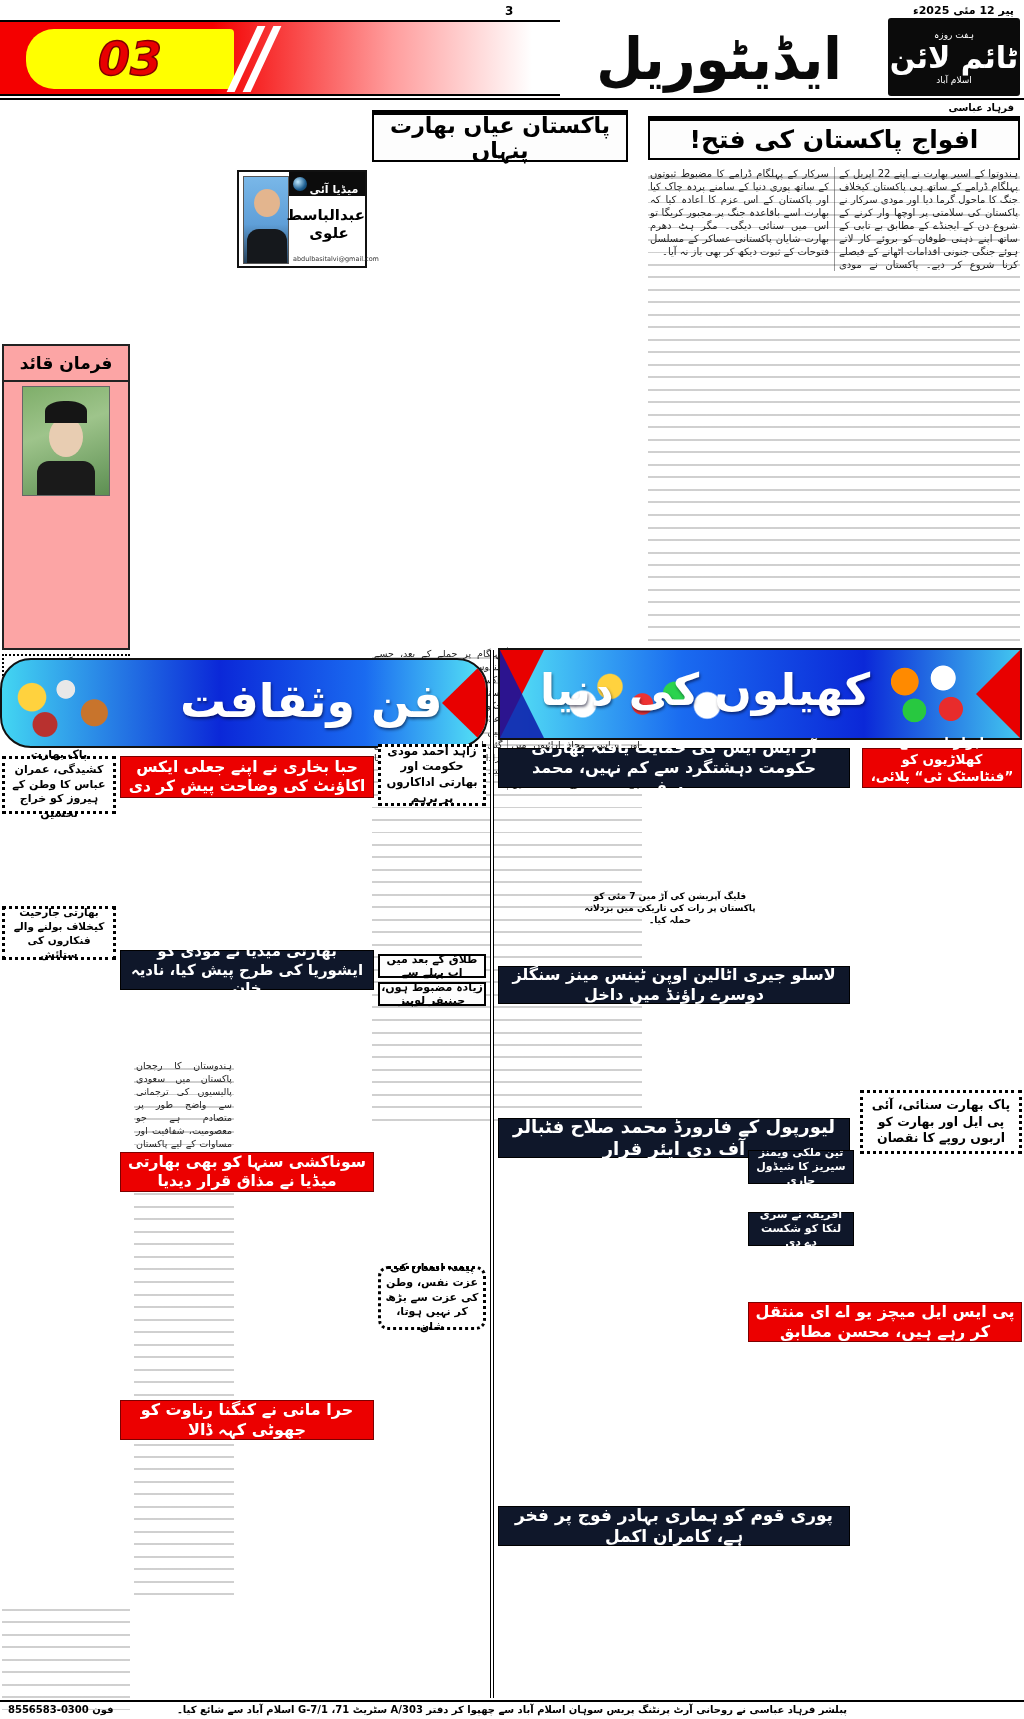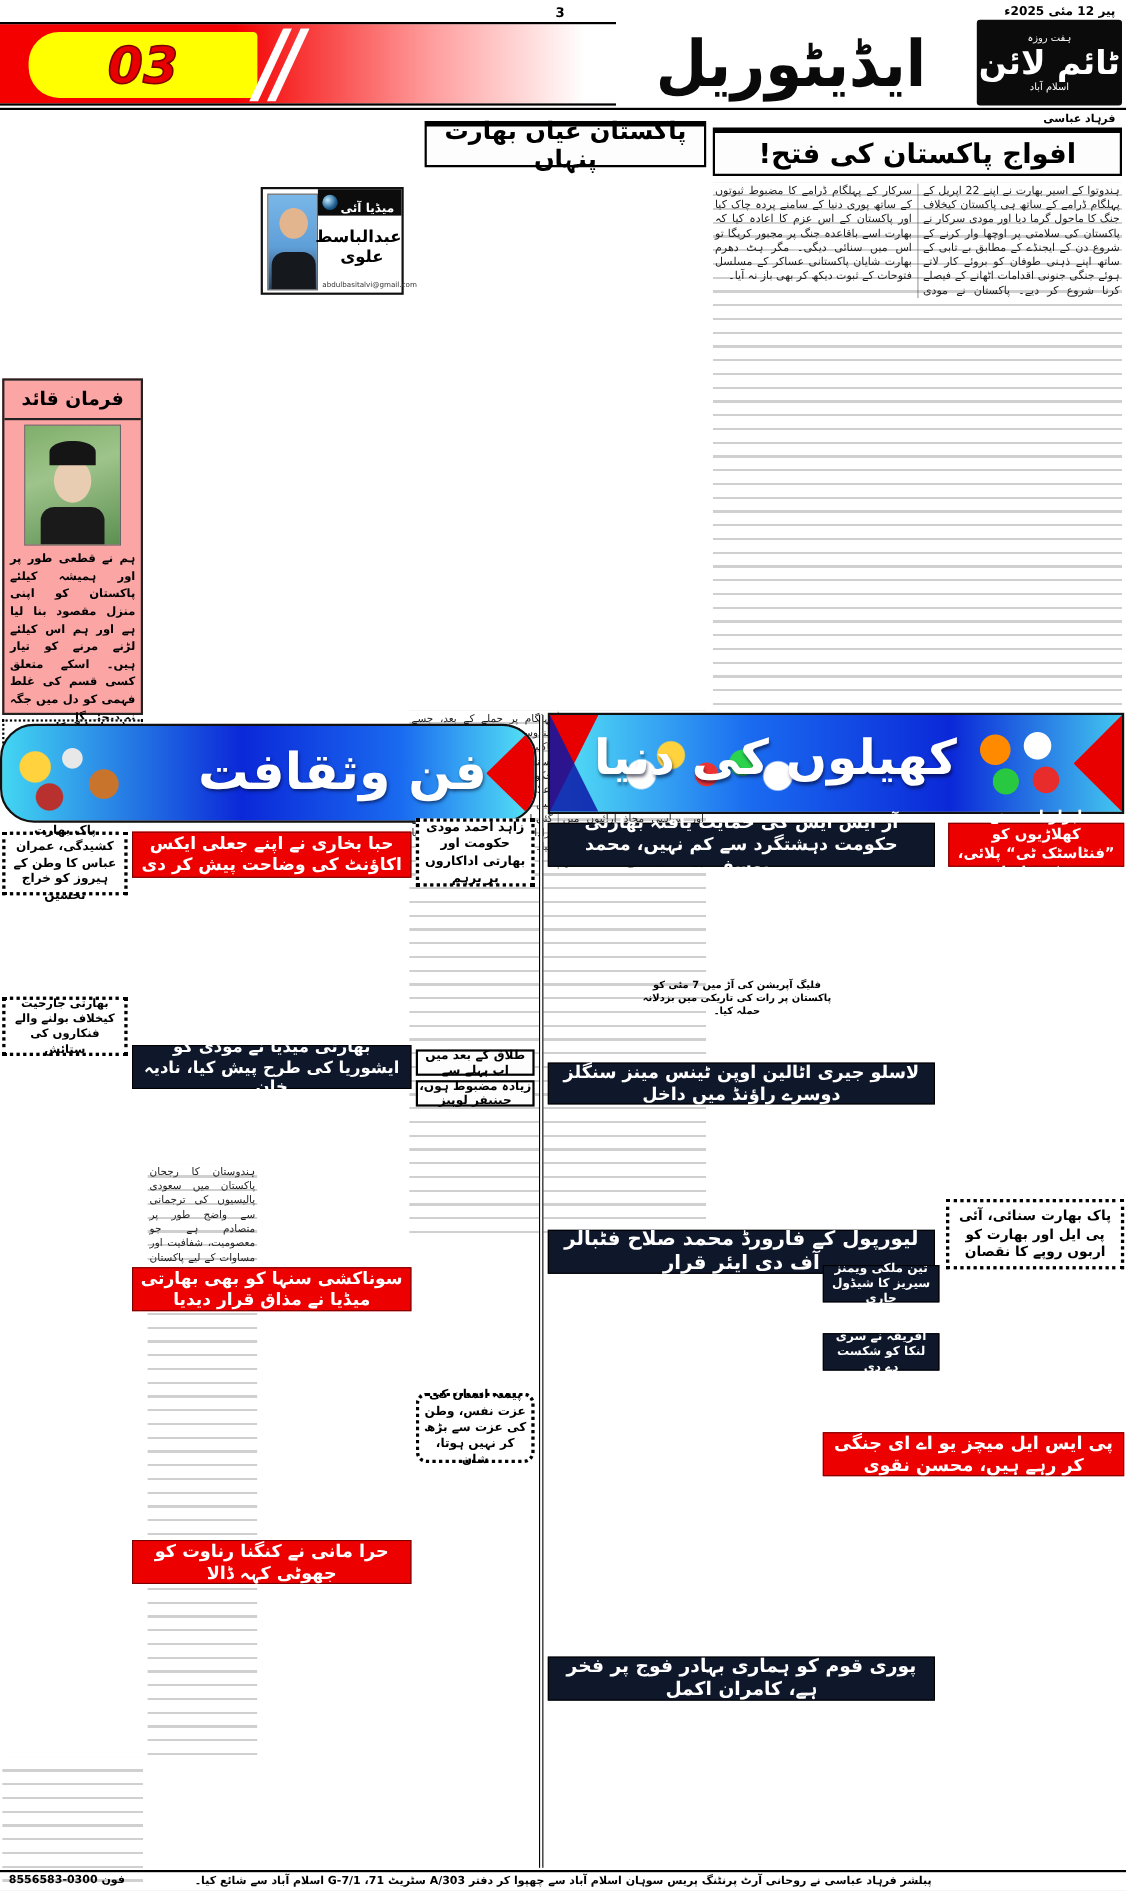--- a/index.html
+++ b/index.html
@@ -58,21 +58,21 @@
     <span class="rtl" style="font-size:30px;font-weight:900;">ٹائم لائن</span>
     <span class="rtl" style="font-size:9px;">اسلام آباد</span>
   </div>
   <div class="abs hline" style="top:98px;left:0;width:1024px;height:2px;"></div>
 
   <div class="abs rtl" style="top:102px;right:10px;font-size:10px;font-weight:bold;">فرہاد عباسی</div>
 
   <div class="abs hbox" style="top:116px;left:648px;width:372px;height:44px;font-size:25px;">افواج پاکستان کی فتح!</div>
   <div class="abs body" style="top:166px;left:648px;width:372px;height:478px;column-count:2;column-gap:10px;column-rule:1px solid #999;font-size:10px;">ہندوتوا کے اسیر بھارت نے اپنے 22 اپریل کے پہلگام ڈرامے کے ساتھ ہی پاکستان کیخلاف جنگ کا ماحول گرما دیا اور مودی سرکار نے پاکستان کی سلامتی پر اوچھا وار کرنے کے شروع دن کے ایجنڈے کے مطابق بے تابی کے ساتھ اپنے ذہنی طوفان کو بروئے کار لاتے ہوئے جنگی جنونی اقدامات اٹھانے کے فیصلے کرنا شروع کر دیے۔ پاکستان نے مودی سرکار کے پہلگام ڈرامے کا مضبوط ثبوتوں کے ساتھ پوری دنیا کے سامنے پردہ چاک کیا اور پاکستان کے اس عزم کا اعادہ کیا کہ بھارت اسے باقاعدہ جنگ پر مجبور کریگا تو اس میں سنائی دیگی۔ مگر ہٹ دھرم بھارت شایان پاکستانی عساکر کے مسلسل فتوحات کے ثبوت دیکھ کر بھی باز نہ آیا۔</div>
 
-  <div class="abs hbox" style="top:110px;left:386px;width:256px;height:42px;font-size:22px;">پاکستان عیاں بھارت پنہاں</div>
+  <div class="abs hbox" style="top:110px;left:372px;width:256px;height:52px;font-size:22px;">پاکستان عیاں بھارت پنہاں</div>
   <div class="abs body" style="top:168px;left:372px;width:270px;height:476px;column-count:2;column-gap:9px;column-rule:1px solid #999;">ہندوستان اور پاکستان کے درمیان تعلقات جدید جغرافیائی سیاست کے سب سے پیچیدہ اور متنازعہ تنازعات میں سے ایک ہیں۔ کئی سالوں سے جوہری ہتھیاروں سے لیس دونوں ممالک متعدد جنگوں، سرحدی تنازعات اور سیاسی محاذ آرائیوں میں ملوث رہے ہیں جہاں جموں و کشمیر تنازعہ کا ایک اہم نکتہ ہے۔ اسی طرح 2025 میں پہلگام پر حملے کے بعد، جسے ہندوستان نے فوری طور پر پاکستان میں مقیم عسکریت پسندوں سے منسوب کیا، حکومت پاکستان نے متعدد اعلامیے جاری کیے جن میں اس میں ملوث ہونے کی تردید کی گئی اور بین الاقوامی اداروں سے آزادانہ تحقیقات کا مطالبہ کیا گیا۔</div>
 
   <div class="abs" style="top:170px;left:237px;width:130px;height:98px;border:2px solid #111;background:#fff;">
     <div class="abs" style="top:0;right:0;width:76px;height:24px;background:#0c0c0c;color:#fff;display:flex;align-items:flex-end;justify-content:center;gap:4px;">
       <span class="abs" style="left:4px;top:5px;width:14px;height:14px;border-radius:50%;background:radial-gradient(circle at 35% 35%,#bfe9ff,#1c5d8f 60%,#08283f);"></span>
       <span class="rtl" style="font-size:11px;font-weight:bold;margin-left:14px;">میڈیا آئی</span>
     </div>
     <div class="abs photo" style="top:4px;left:4px;width:46px;height:88px;border:1px solid #555;
          background:linear-gradient(180deg,#79b7e8 0%,#5f9fd8 55%,#26425c 100%);">
       <span class="face" style="top:12px;left:10px;width:26px;height:28px;background:#e3b58e;"></span>
@@ -86,21 +86,20 @@
   <div class="abs body" style="top:104px;left:2px;width:128px;height:236px;"></div>
 
   <div class="abs" style="top:344px;left:2px;width:128px;height:306px;border:2px solid #222;background:#fca5a5;">
     <div class="rtl" style="height:34px;border-bottom:2px solid #222;display:flex;align-items:center;justify-content:center;font-size:17px;font-weight:900;">فرمان قائد</div>
     <div class="photo" style="margin:4px auto 2px auto;width:86px;height:108px;border:1px solid #666;
          background:linear-gradient(160deg,#7fae6a 0%,#9ec48b 40%,#5d8f52 100%);">
       <span class="face" style="top:30px;left:26px;width:34px;height:40px;background:#e8cdb2;"></span>
       <span class="abs" style="top:14px;left:22px;width:42px;height:22px;background:#151515;border-radius:45% 45% 0 0;"></span>
       <span class="torso" style="bottom:0;left:14px;width:58px;height:34px;background:#1a1a1a;"></span>
     </div>
-    <div class="rtl" style="padding:2px 5px;font-size:10.5px;line-height:16px;text-align:justify;font-weight:bold;">ہم نے قطعی طور پر اور ہمیشہ کیلئے پاکستان کو اپنی منزل مقصود بنا لیا ہے اور ہم اس کیلئے لڑنے مرنے کو تیار ہیں۔ اسکے متعلق کسی قسم کی غلط فہمی کو دل میں جگہ نہ دیجئے گا۔</div>
   </div>
   <div class="abs dotted" style="top:654px;left:2px;width:128px;height:30px;font-size:9.5px;border-width:2px;">(مسلم لیگ کانفرنس میلسی 26 مئی 1940ء)</div>
 
   <div class="abs vrule" style="top:650px;left:490px;height:1048px;"></div>
 
   <div class="abs banner" style="top:648px;left:498px;width:524px;height:92px;
        background:linear-gradient(90deg,#56e6f5 0%,#1a6bf0 35%,#0b28d8 70%,#43c8f0 100%);">
     <span class="tri" style="left:0;background:#e80000;clip-path:polygon(0 0,100% 0,0 100%);"></span>
     <span class="tri" style="left:0;top:0;background:#0b18a8;clip-path:polygon(0 100%,100% 100%,0 0);opacity:.85;"></span>
     <span class="tri" style="right:0;background:#e80000;clip-path:polygon(100% 0,100% 100%,0 50%);"></span>
@@ -124,21 +123,21 @@
   <div class="abs bar black" style="top:1118px;left:498px;width:352px;height:40px;font-size:18px;">لیورپول کے فارورڈ محمد صلاح فٹبالر آف دی ایئر قرار</div>
 
   <div class="abs bar black" style="top:1506px;left:498px;width:352px;height:40px;font-size:17px;">پوری قوم کو ہماری بہادر فوج پر فخر ہے، کامران اکمل</div>
 
 
   <div class="abs bar black" style="top:1150px;left:748px;width:106px;height:34px;font-size:11px;">تین ملکی ویمنز سیریز کا شیڈول جاری</div>
   <div class="abs bar black" style="top:1212px;left:748px;width:106px;height:34px;font-size:11px;">افریقہ نے سری لنکا کو شکست دے دی</div>
 
   <div class="abs dotted" style="top:1090px;left:860px;width:162px;height:64px;font-size:12.5px;">پاک بھارت سنائی، آئی پی ایل اور بھارت کو اربوں روپے کا نقصان</div>
 
-  <div class="abs bar red" style="top:1302px;left:748px;width:274px;height:40px;font-size:16px;">پی ایس ایل میچز یو اے ای جنگی کر رہے ہیں، محسن نقوی</div>
+  <div class="abs bar red" style="top:1302px;left:748px;width:274px;height:40px;font-size:16px;">پی ایس ایل میچز یو اے ای منتقل کر رہے ہیں، محسن مطابق</div>
 
   <div class="abs banner" style="top:658px;left:0;width:488px;height:90px;
        background:linear-gradient(90deg,#43d6f2 0%,#0b28d8 45%,#1a6bf0 75%,#56e6f5 100%);border-radius:31px;">
     <span class="tri" style="right:0;background:#e80000;clip-path:polygon(100% 0,100% 100%,0 50%);"></span>
     <span class="abs" style="left:4px;top:6px;width:130px;height:78px;
          background:radial-gradient(circle at 20% 40%,#ffd23e 0 12%,transparent 13%),radial-gradient(circle at 46% 30%,#e8e8e8 0 10%,transparent 11%),radial-gradient(circle at 68% 60%,#c8742c 0 13%,transparent 14%),radial-gradient(circle at 30% 75%,#b8312f 0 11%,transparent 12%);"></span>
     <span class="title" style="left:178px;top:14px;font-size:46px;">فن وثقافت</span>
   </div>
 
   <div class="abs dotted" style="top:756px;left:2px;width:114px;height:58px;font-size:11px;">پاک بھارت کشیدگی، عمران عباس کا وطن کے ہیروز کو خراج تحسین</div>

